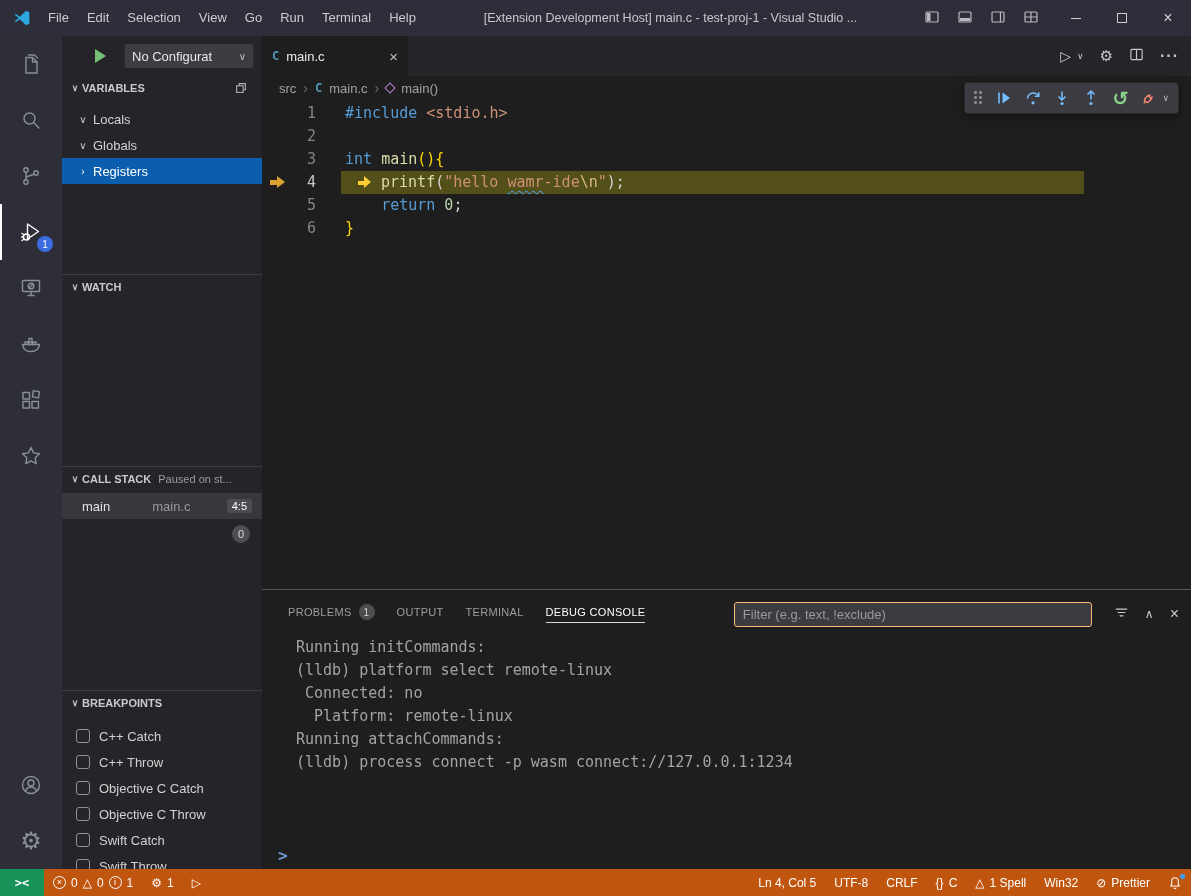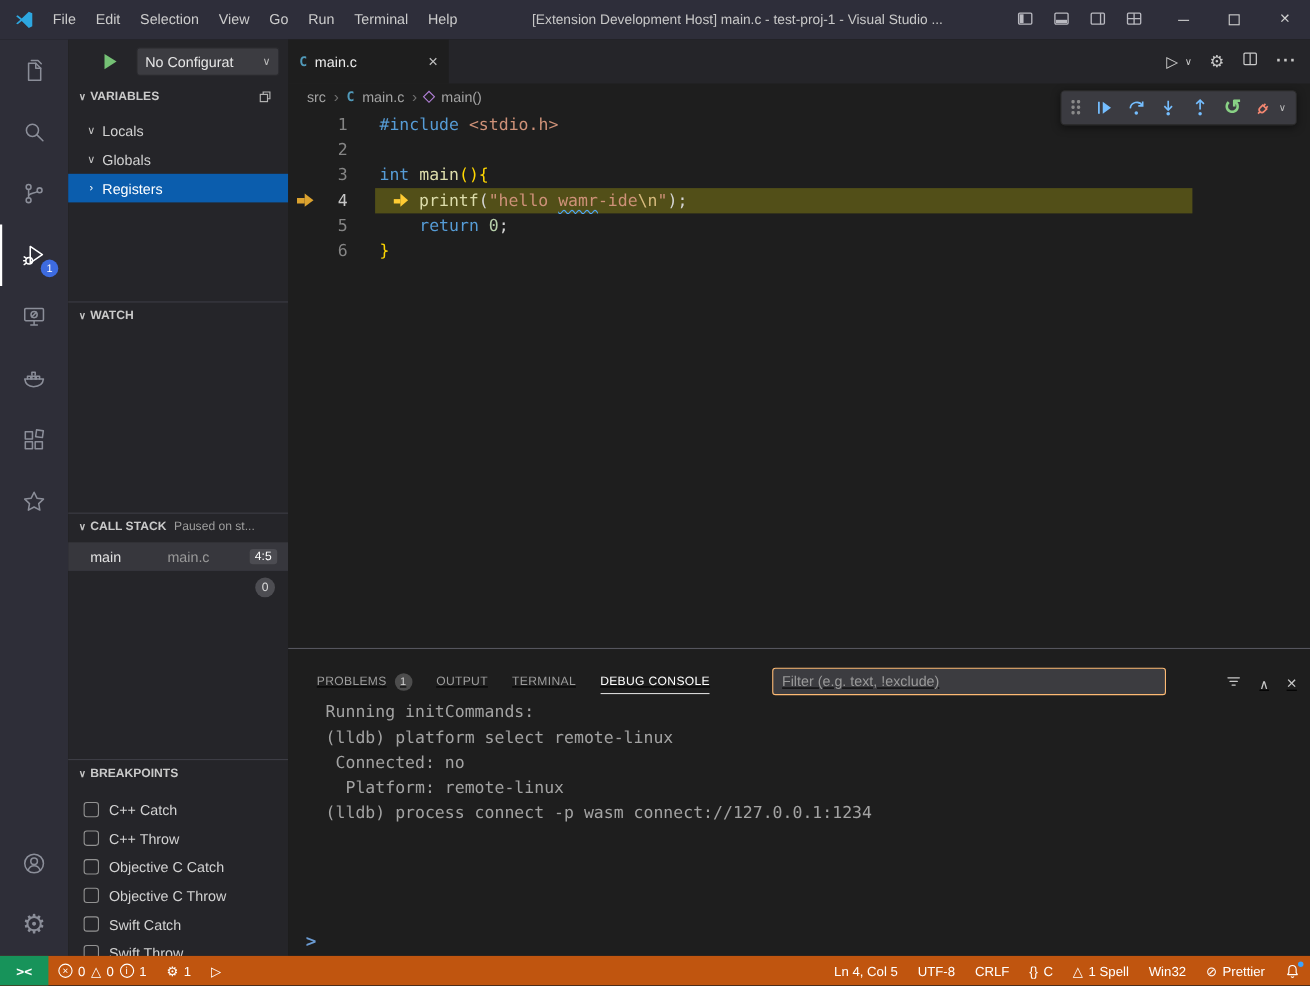--- a/index.html
+++ b/index.html
@@ -113,21 +113,21 @@
   .gutter-arrow::before { content:""; position:absolute; left:0; top:4px; width:7px; height:5px; background:#dba22f; }
   .gutter-arrow::after { content:""; position:absolute; left:7px; top:0; border-top:6.5px solid transparent;
                          border-bottom:6.5px solid transparent; border-left:8px solid #dba22f; }
   .inline-frame { display:inline-block; width:36px; height:13px; position:relative; vertical-align:middle; }
   .inline-frame::before { content:""; position:absolute; left:13px; top:4.5px; width:6px; height:4px; background:#ffcc33; }
   .inline-frame::after { content:""; position:absolute; left:19px; top:0; border-top:6.5px solid transparent;
                          border-bottom:6.5px solid transparent; border-left:7px solid #ffcc33; }
 
   
   .panel { height:280px; border-top:1px solid #55555d; display:flex; flex-direction:column; background:#1e1e1e; flex:none; }
-  .panel-header { height:42px; display:flex; align-items:flex-end; padding:6px 12px 0 26px; gap:38px; flex:none;text-decoration:underline; }
+  .panel-header { height:42px; display:flex; align-items:center; padding:6px 12px 0 26px; gap:6px; flex:none; }
   .panel-tab { display:flex; align-items:center; gap:7px; font-size:11px; letter-spacing:.3px; color:#9d9d9d; padding-bottom:4px; }
   .panel-tab.active { color:#ffffff; border-bottom:1px solid #d7d7d7; }
   .tab-badge { background:#4d4d4d; color:#d7d7d7; font-size:10px; min-width:16px; height:16px; border-radius:50%;
                display:flex; align-items:center; justify-content:center; }
   .filter-input { margin-left:auto; width:358px; height:25px; background:#3c3c40; border:1px solid #fdba74;
                   border-radius:3px; color:#dddddd; font-size:13px; padding:0 8px; outline:none;
                   font-family:"Liberation Sans", sans-serif; }
   .filter-input::placeholder { color:#9a9a9a; }
   .panel-icons { display:flex; gap:16px; color:#c9c9c9; margin-left:16px; align-items:center; }
   .panel-icons svg * { stroke:#c9c9c9; fill:none; stroke-width:1.3; stroke-linecap:round; }
@@ -517,20 +517,21 @@
             <span class="panel-chev">∧</span>
             <span class="panel-close">×</span>
           </div>
         </div>
         <div class="panel-content">
           <div>
               <div class="console-line">Running initCommands:</div>
               <div class="console-line">(lldb) platform select remote-linux</div>
               <div class="console-line"> Connected: no</div>
               <div class="console-line">  Platform: remote-linux</div>
+              <div class="console-line">Running attachCommands:</div>
               <div class="console-line">(lldb) process connect -p wasm connect://127.0.0.1:1234</div>
             </div>
           <span class="console-prompt">&gt;</span>
         </div>
       </div>
     </main>
   </div>
 
   <footer class="statusbar">
     <div class="status-left">

